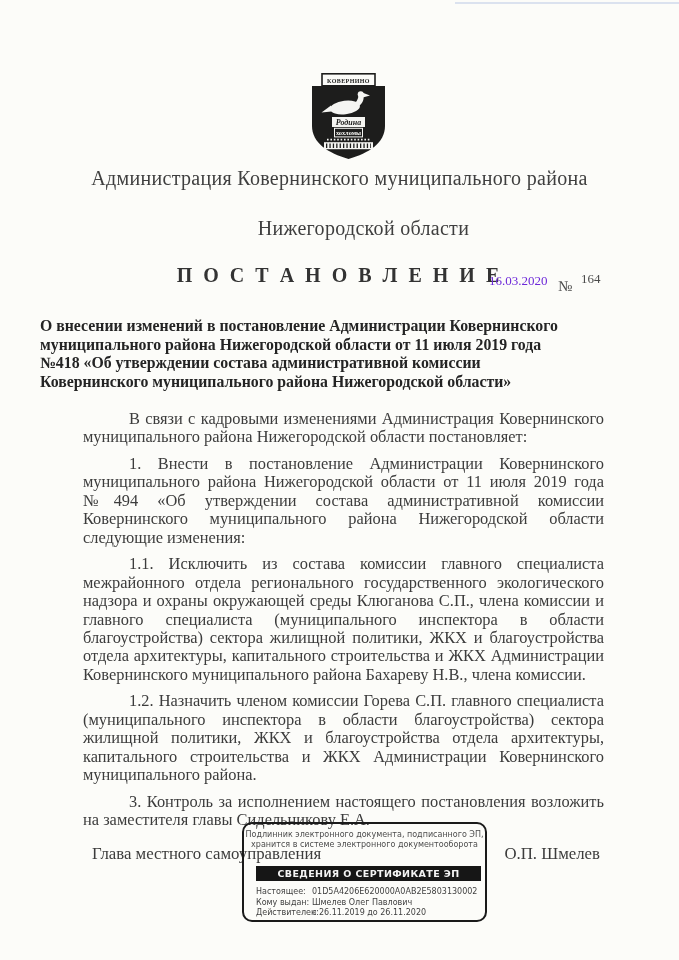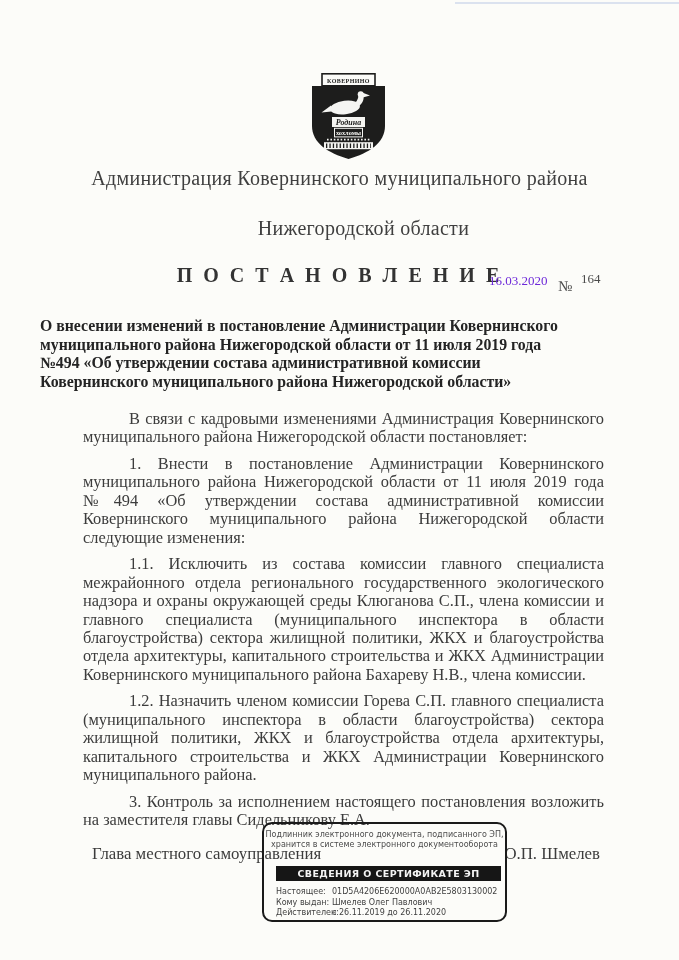--- a/index.html
+++ b/index.html
@@ -38,21 +38,21 @@
     position:absolute;top:402px;left:75px;width:537px;
     font-size:16.4px;line-height:18.45px;text-align:justify;color:#3c3c3c;
   }
   .doc-body p{margin:8px;text-indent:46px;}
   .sig-row{
     position:absolute;top:844px;left:92px;width:508px;
     display:flex;justify-content:space-between;
     font-size:16.8px;color:#3c3c3c;z-index:1;
   }
   .stamp{
-    position:absolute;left:262px;top:822px;width:245px;height:100px;
+    position:absolute;left:242px;top:822px;width:245px;height:100px;
     border:2.5px solid #1a1a1a;border-radius:10px;
     background:transparent;z-index:2;box-sizing:border-box;
     font-family:"DejaVu Sans","Liberation Sans",sans-serif;
   }
   .stamp-head{
     margin-top:6px;text-align:center;font-size:8px;line-height:10px;color:#4c4c4c;
   }
   .stamp-bar{
     position:absolute;left:12px;top:42px;width:225px;height:15px;
     background:#161616;color:#f4f4f4;
@@ -99,21 +99,21 @@
   <div class="org-line org2">Нижегородской области</div>
   <div class="doc-type">П О С Т А Н О В Л Е Н И Е</div>
 
   <span class="meta-date">16.03.2020</span>
   <span class="meta-no">№</span>
   <span class="meta-num">164</span>
 
   <div class="doc-title">
     <div>О внесении изменений в постановление Администрации Ковернинского</div>
     <div>муниципального района Нижегородской области от 11 июля 2019 года</div>
-    <div>№494 «Об утверждении состава  административной комиссии</div>
+    <div>№418 «Об утверждении состава  административной комиссии</div>
     <div>Ковернинского муниципального района Нижегородской области»</div>
   </div>
 
   <div class="doc-body">
     <p>В связи с кадровыми изменениями Администрация Ковернинского муниципального района Нижегородской области постановляет:</p>
     <p>1. Внести в постановление Администрации Ковернинского муниципального района Нижегородской области от 11 июля 2019 года №494 «Об утверждении состава  административной комиссии Ковернинского муниципального района Нижегородской области следующие изменения:</p>
     <p>1.1. Исключить из состава комиссии главного специалиста межрайонного отдела регионального государственного экологического надзора и охраны окружающей среды Клюганова С.П., члена комиссии и главного специалиста (муниципального инспектора в области благоустройства) сектора жилищной политики, ЖКХ и благоустройства отдела архитектуры, капитального строительства и ЖКХ Администрации Ковернинского муниципального района Бахареву Н.В., члена комиссии.</p>
     <p>1.2. Назначить членом комиссии Горева С.П. главного специалиста (муниципального инспектора в области благоустройства) сектора жилищной политики, ЖКХ и благоустройства отдела архитектуры, капитального строительства и ЖКХ Администрации Ковернинского муниципального района.</p>
     <p>3. Контроль за исполнением настоящего постановления возложить на заместителя главы Сидельникову Е.А.</p>
   </div>

